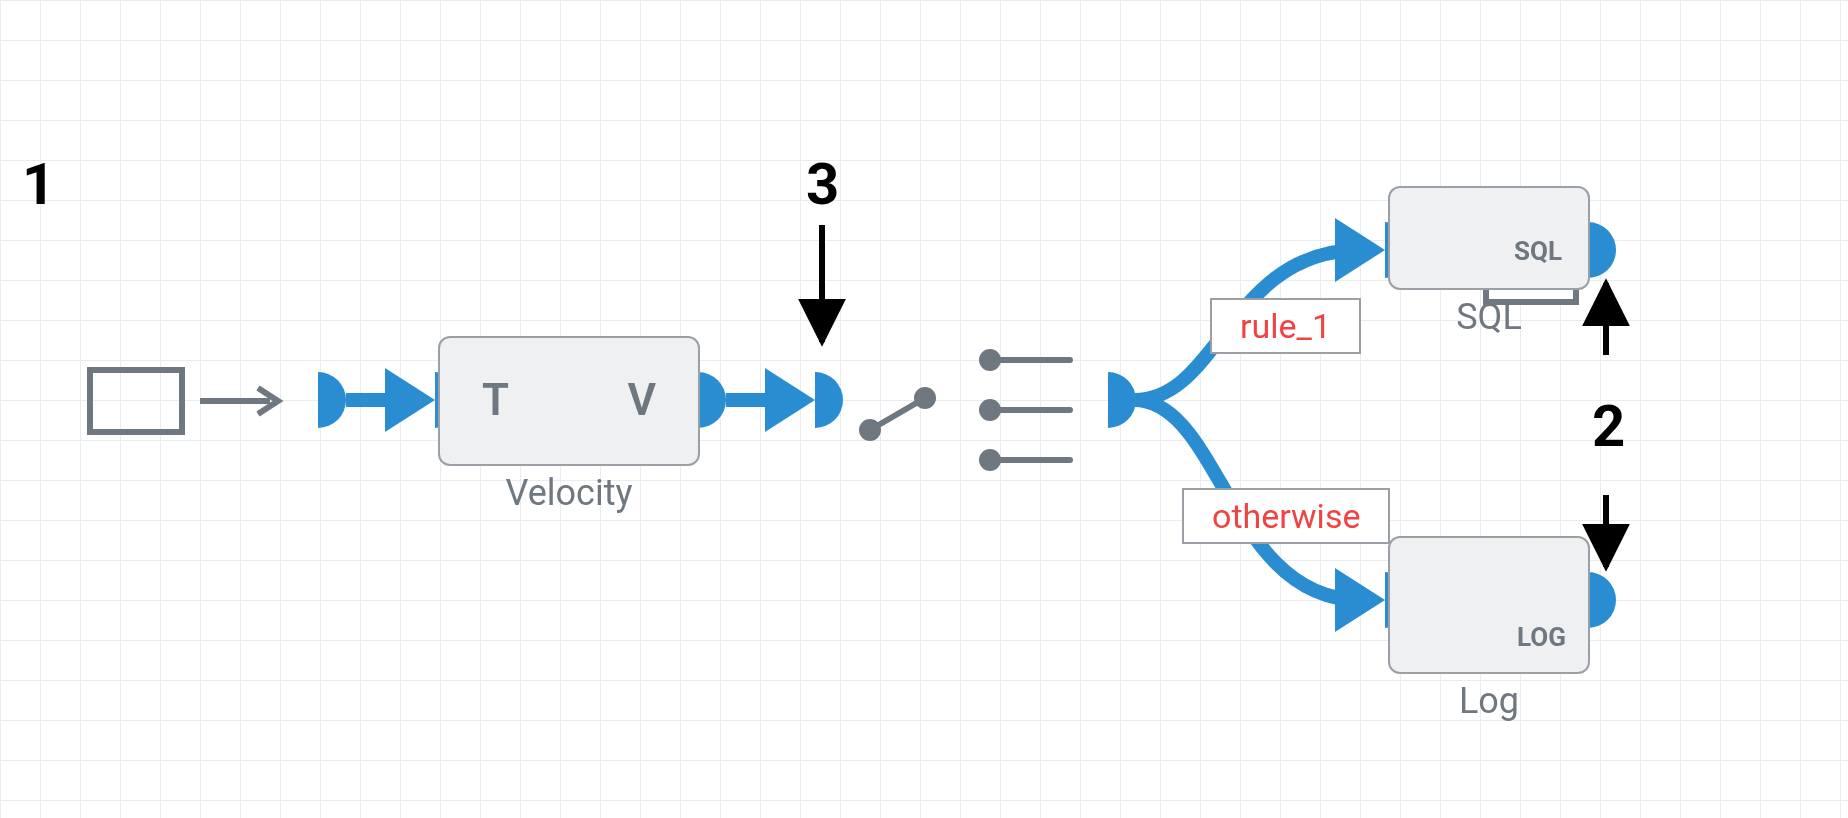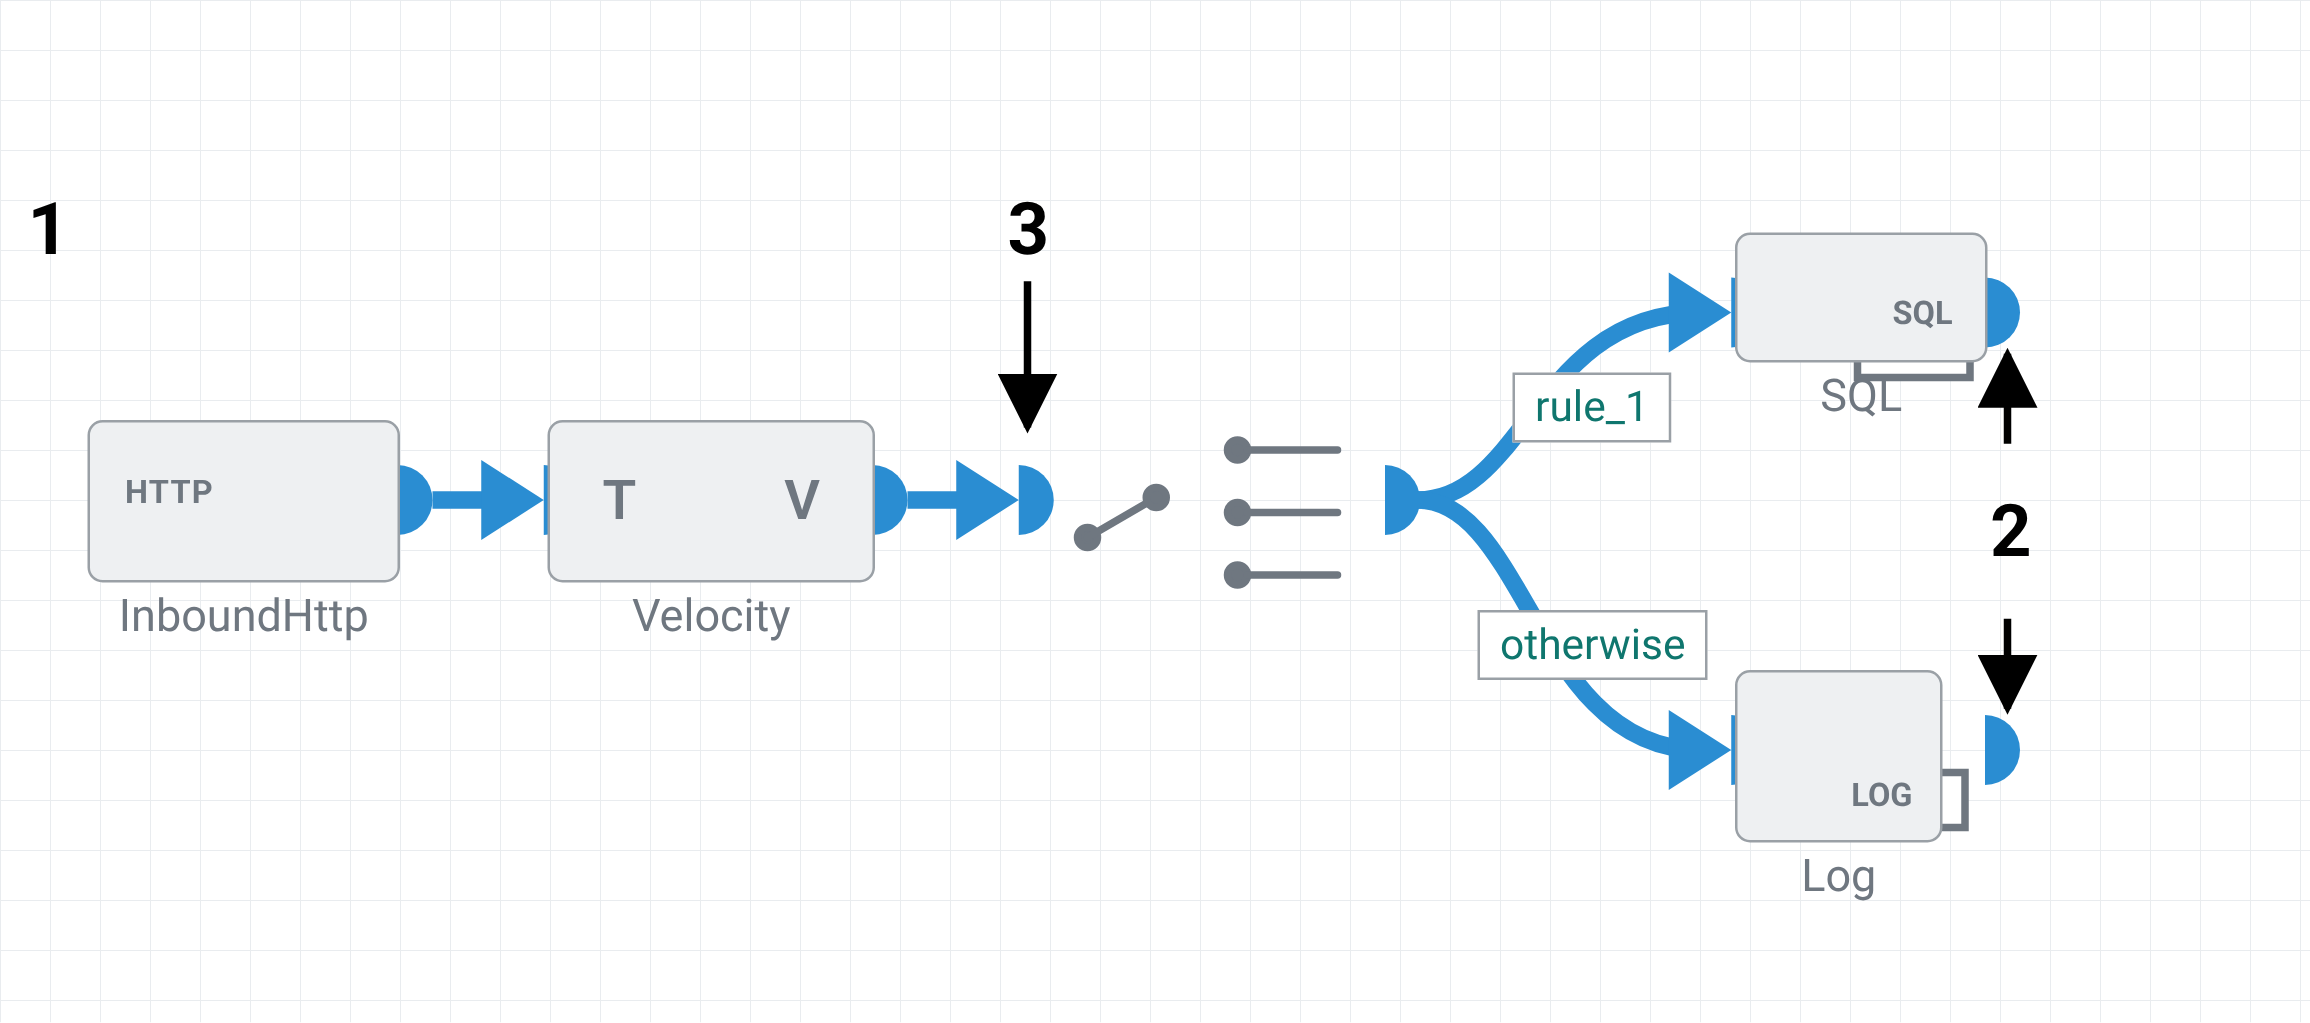--- a/index.html
+++ b/index.html
@@ -38,23 +38,23 @@
     transform: translateX(-50%);
     margin-top: 8px;
     font-size: 36px;
     color: #6f7780;
     white-space: nowrap;
   }
   .edge-label {
     position: absolute;
     background: #fff;
     border: 2px solid #9aa0a6;
-    padding: 6px 16px;
+    padding: 6px 28px;
     font-size: 34px;
-    color: #0f766e;
+    color: #ef4444;
     white-space: nowrap;
   }
   .anno {
     position: absolute;
     font-size: 58px;
     font-weight: 700;
     color: #000;
   }
   svg.overlay {
     position: absolute;
@@ -148,38 +148,34 @@
       <rect x="1486" y="258" width="90" height="44" fill="#fff" stroke="#6f7780" stroke-width="6"></rect>
     </g>
 
     <g>
       <path d="M 1430 545 L 1494 545 L 1494 660 L 1430 660 Z" fill="#fff" stroke="#6f7780" stroke-width="6"></path>
       <path d="M 1430 545 L 1450 545 L 1430 570 Z" fill="#eef0f2" stroke="#6f7780" stroke-width="6"></path>
       <rect x="1476" y="618" width="96" height="44" fill="#fff" stroke="#6f7780" stroke-width="6"></rect>
     </g>
   </svg>
 
-  <div class="node" style="left:70px; top:336px; width:250px; height:130px;">
-    <span style="position:absolute; left:28px; top:41px; font-size:26px; font-weight:700; color:#6f7780; letter-spacing:1px;">HTTP</span>
-    <div class="node-label">InboundHttp</div>
-  </div>
 
   <div class="node" style="left:438px; top:336px; width:262px; height:130px;">
     <span style="position:absolute; left:42px; top:36px; font-size:44px; font-weight:600; color:#6f7780;">T</span>
     <span style="position:absolute; right:42px; top:36px; font-size:44px; font-weight:600; color:#6f7780;">V</span>
     <div class="node-label">Velocity</div>
   </div>
 
 
   <div class="node" style="left:1388px; top:186px; width:202px; height:104px;">
     <span style="position:absolute; right:26px; bottom:22px; font-size:26px; font-weight:700; color:#6f7780;">SQL</span>
     <div class="node-label">SQL</div>
   </div>
 
-  <div class="node" style="left:1388px; top:536px; width:166px; height:138px;">
+  <div class="node" style="left:1388px; top:536px; width:202px; height:138px;">
     <span style="position:absolute; right:22px; bottom:20px; font-size:26px; font-weight:700; color:#6f7780;">LOG</span>
     <div class="node-label">Log</div>
   </div>
 
   <div class="edge-label" style="left:1210px; top:298px;">rule_1</div>
 
   <div class="edge-label" style="left:1182px; top:488px;">otherwise</div>
 
   <div class="anno" style="left:22px; top:150px;">1</div>
 

